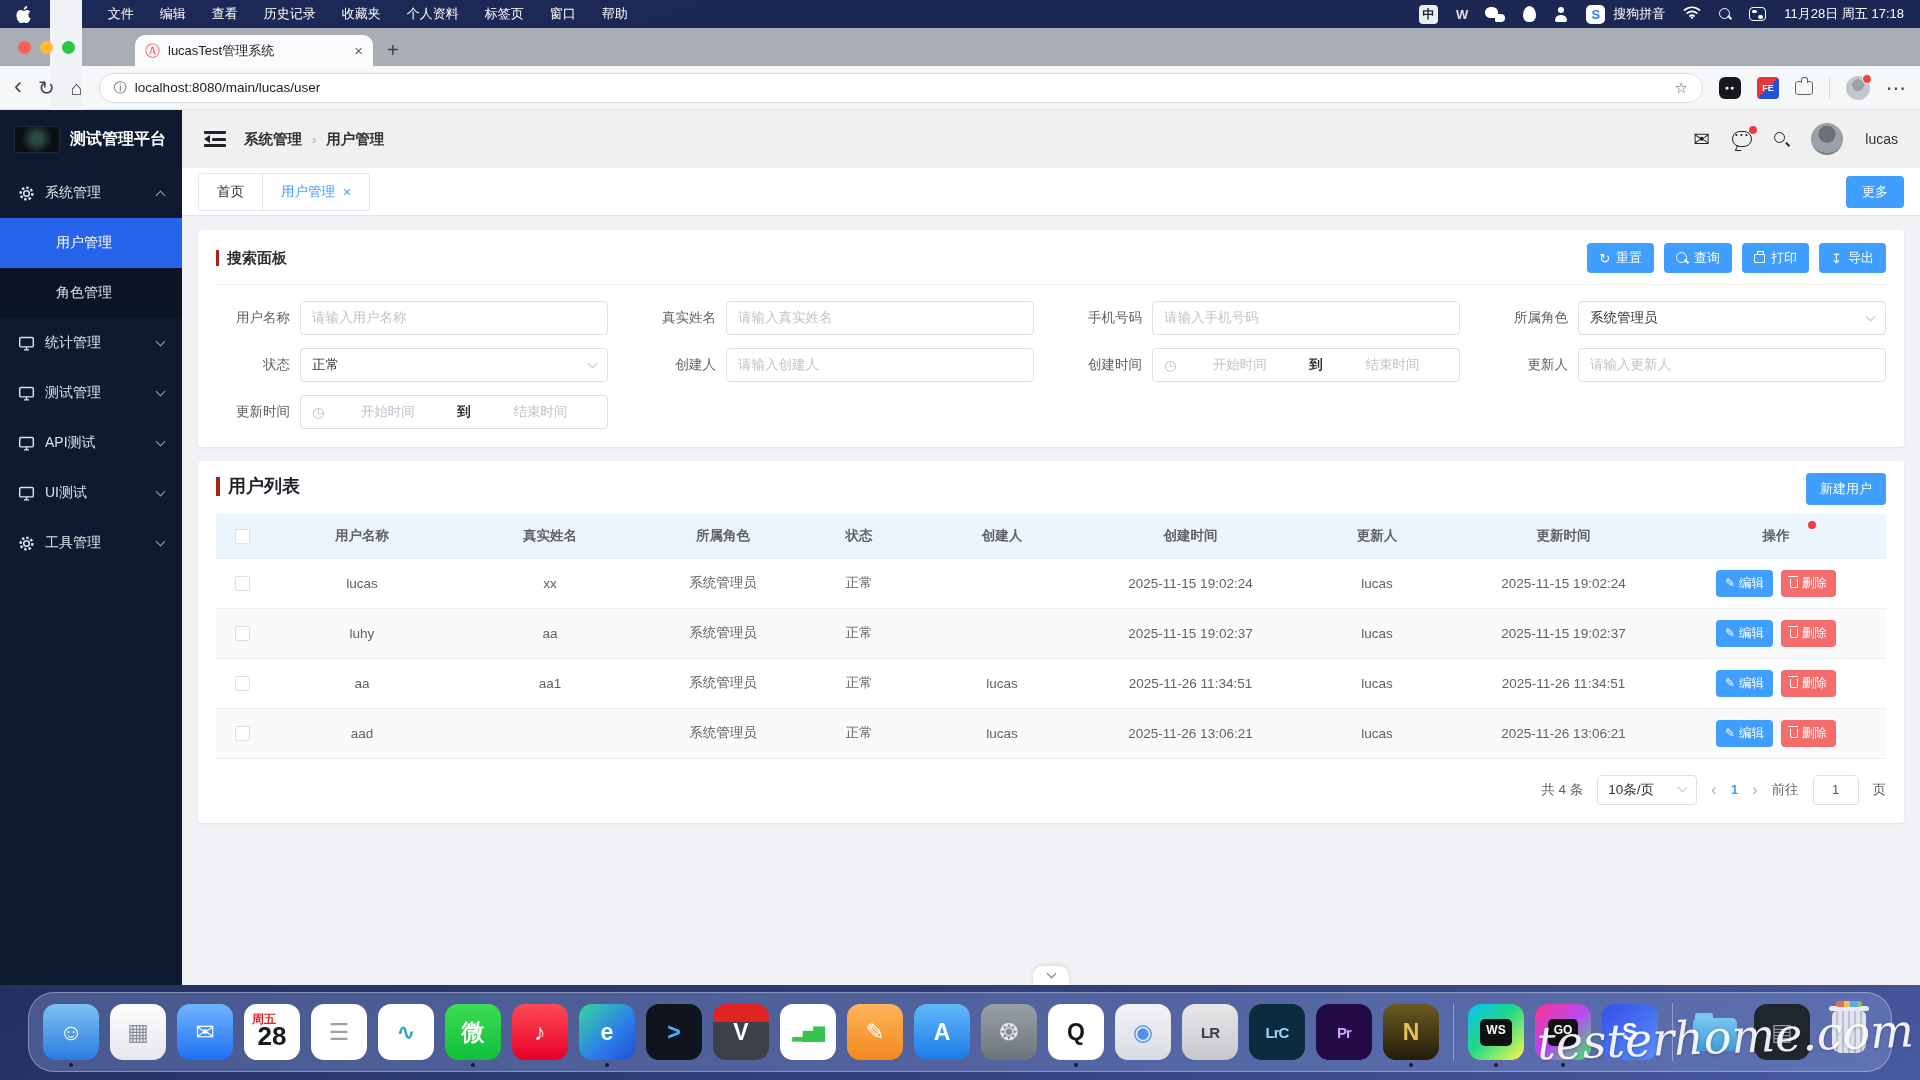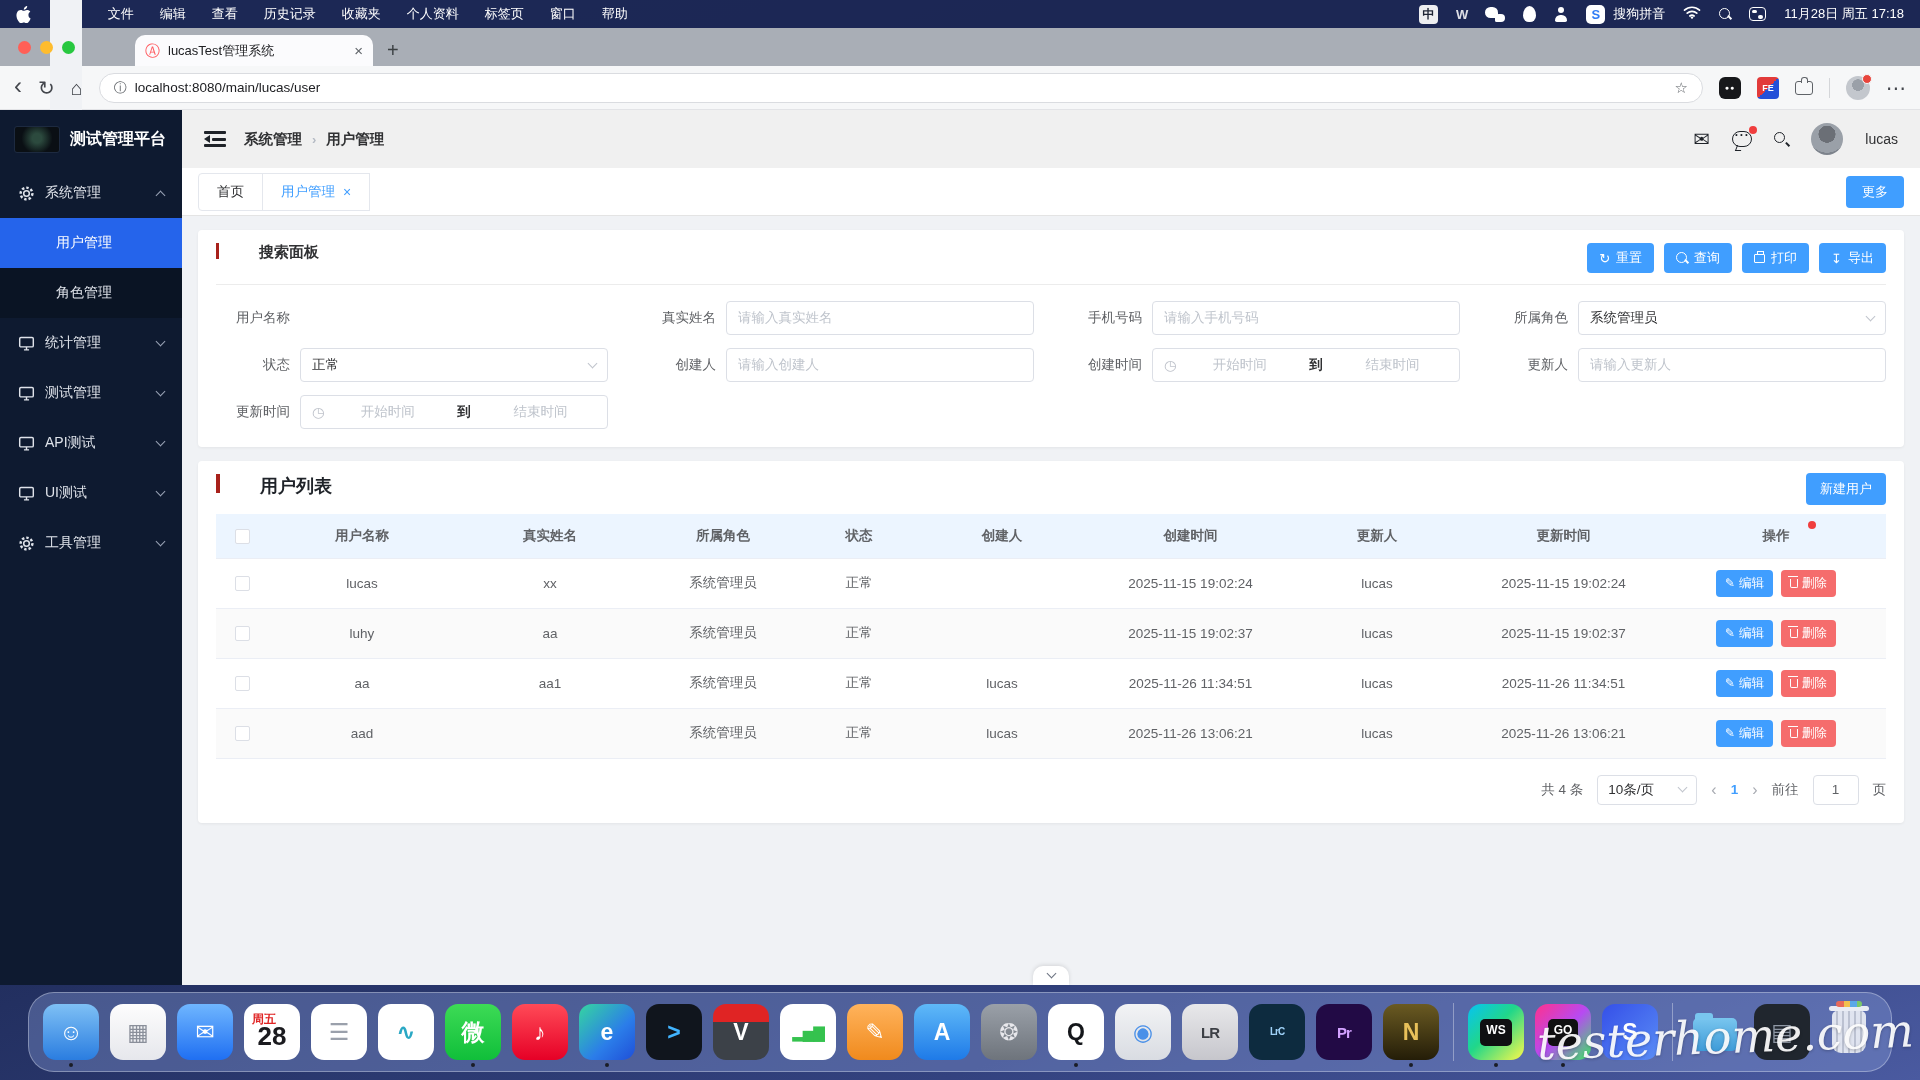--- a/index.html
+++ b/index.html
@@ -118,21 +118,21 @@
     font-size:13.5px; color:#303133; margin-right:-1px; }
   .tab.first { border-radius:4px 0 0 4px; }
   .tab.active { color:#409eff; display:flex; align-items:center; gap:8px; }
   .tab .x { font-size:14px; }
   .btn { display:inline-flex; align-items:center; justify-content:center; gap:6px;
     background:#409eff; color:#fff; border-radius:4px; font-size:13px; }
   .btn-more { height:32px; padding:0 16px; margin-left:auto; }
 
   .content { flex:1; padding:14px 16px; position:relative; }
   .card { background:#fff; border-radius:4px; box-shadow:0 1px 3px rgba(0,0,0,.06); padding:13px 18px 18px; }
-  .card-hd { display:flex; align-items:flex-start;gap:32px; }
+  .card-hd { display:flex; align-items:center; }
   .redbar { width:3px; height:16px; background:#a8211b; margin-right:8px; flex-shrink:0; }
   .card-title { font-size:15px; font-weight:bold; color:#303133; }
   .hd-actions { margin-left:auto; display:flex; gap:10px; }
   .btn-sm { height:30px; padding:0 12px; }
   .i-refresh { font-size:13px; line-height:1; }
   .i-print { position:relative; width:11px; height:9px; border:1.5px solid #fff; border-radius:1px; }
   .i-print::before { content:""; position:absolute; top:-4px; left:2px; width:5px; height:3px; border:1.5px solid #fff; border-bottom:none; }
   .divider { height:1px; background:#ececec; margin:11px 0 16px; }
 
   .form { display:grid; grid-template-columns:repeat(4,1fr); column-gap:34px; row-gap:13px; }
@@ -394,20 +394,23 @@
               <span class="btn btn-sm">
                 <span>↧</span>
                 <span>导出</span>
               </span>
             </span>
           </div>
           <div class="divider"></div>
           <div class="form">
             <div class="field">
               <span class="flabel">用户名称</span>
+              <span class="control">
+                  <span class="ph">请输入用户名称</span>
+                </span>
             </div>
             <div class="field">
               <span class="flabel">真实姓名</span>
               <span class="control">
                   <span class="ph">请输入真实姓名</span>
                 </span>
             </div>
             <div class="field">
               <span class="flabel">手机号码</span>
               <span class="control">
@@ -669,21 +672,21 @@
           <span class="g" style="color: rgb(20, 22, 26);">Q</span>
           <span class="rundot"></span>
         </span>
         <span class="dapp" style="background: linear-gradient(rgb(242, 243, 245), rgb(217, 220, 226));">
           <span class="g" style="color: rgb(74, 144, 232);">◉</span>
         </span>
         <span class="dapp" style="background: linear-gradient(rgb(232, 232, 234), rgb(198, 198, 204));">
           <span class="g" style="color: rgb(60, 63, 69); font-size: 15px; letter-spacing: -1px;">LR</span>
         </span>
         <span class="dapp" style="background: rgb(13, 43, 63);">
-          <span class="g" style="color: rgb(159, 210, 248); font-size: 10px; letter-spacing: -1px;">LrC</span>
+          <span class="g" style="color: rgb(159, 210, 248); font-size: 15px; letter-spacing: -1px;">LrC</span>
         </span>
         <span class="dapp" style="background: rgb(34, 10, 69);">
           <span class="g" style="color: rgb(211, 162, 255); font-size: 15px; letter-spacing: -1px;">Pr</span>
         </span>
         <span class="dapp" style="background: linear-gradient(rgb(106, 90, 34), rgb(36, 29, 8));">
           <span class="g" style="color: rgb(232, 192, 90);">N</span>
           <span class="rundot"></span>
         </span>
         <span class="ddiv"></span>
         <span class="dapp" style="background: linear-gradient(135deg, rgb(7, 195, 242), rgb(33, 215, 137) 45%, rgb(252, 248, 74));">

